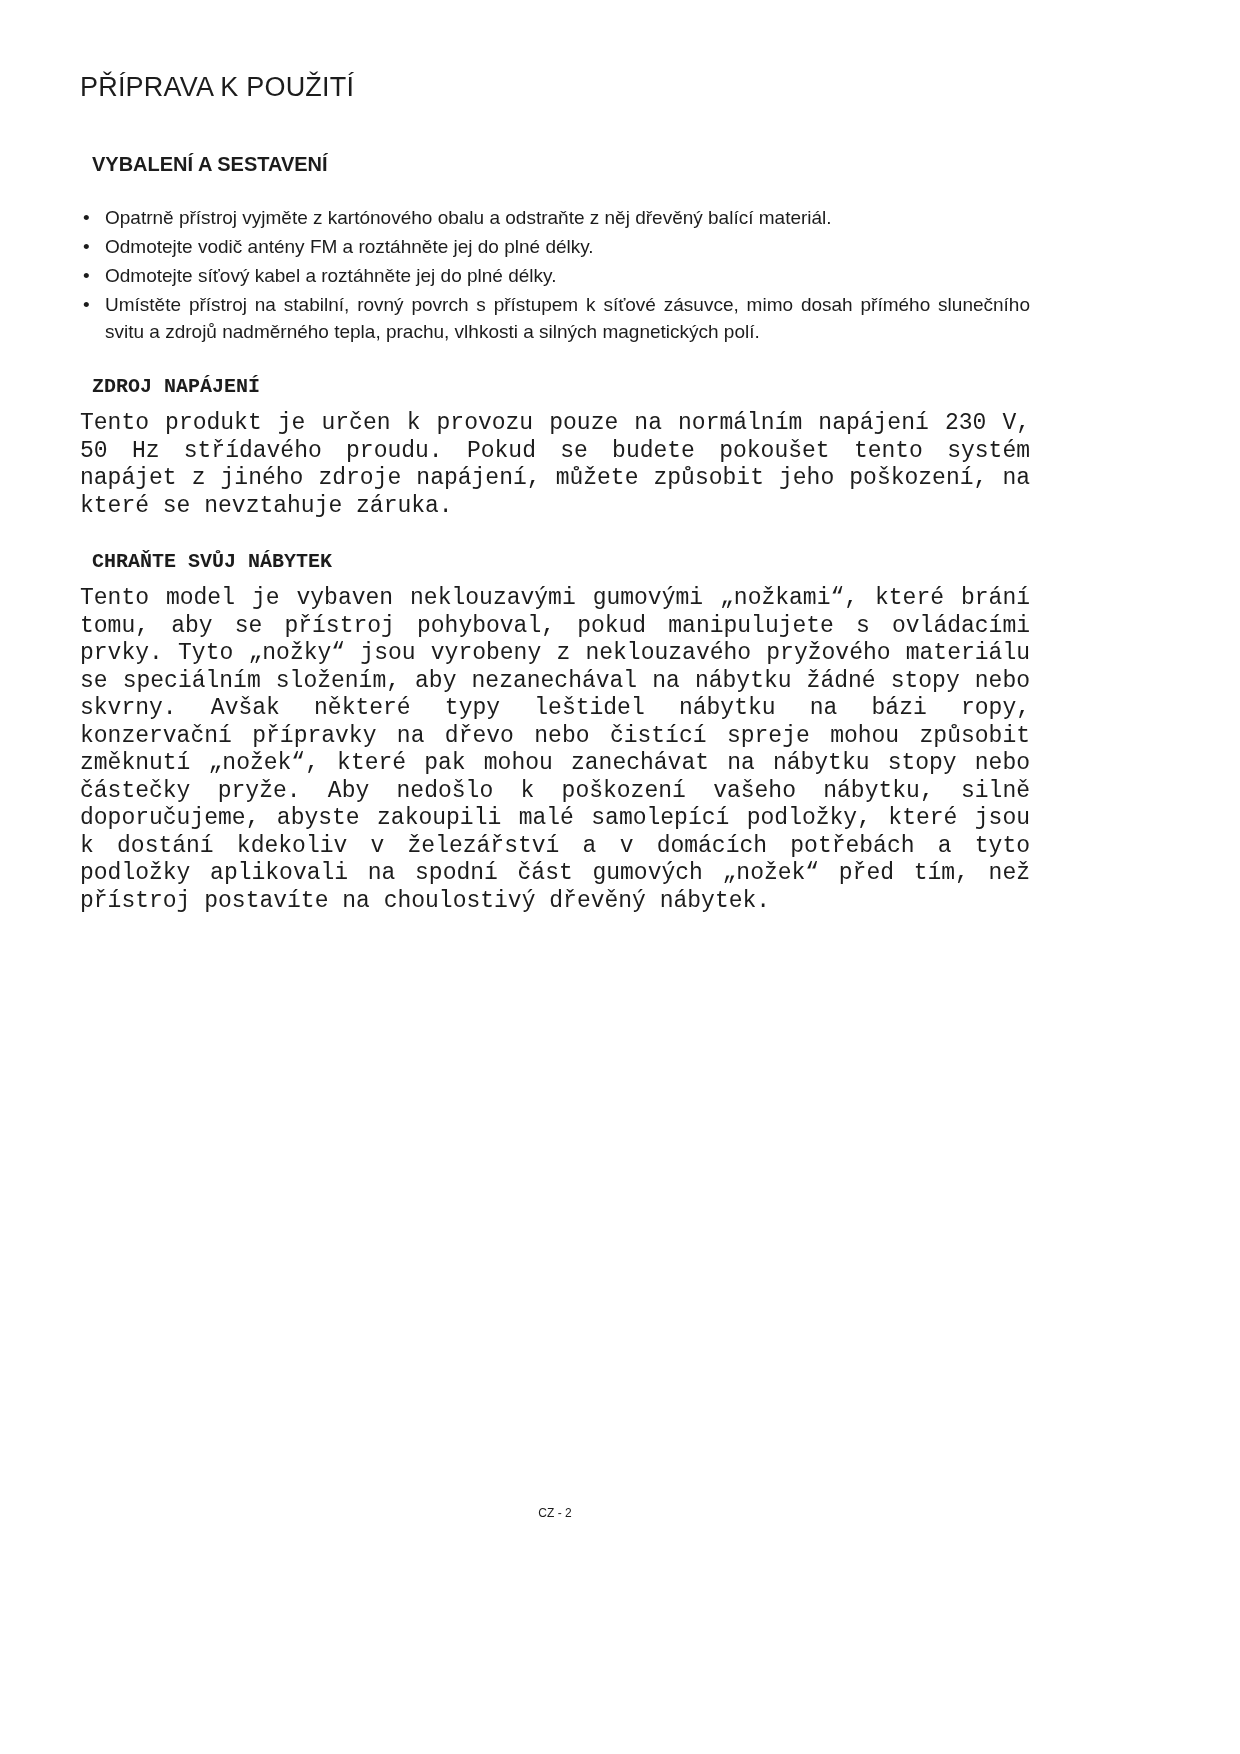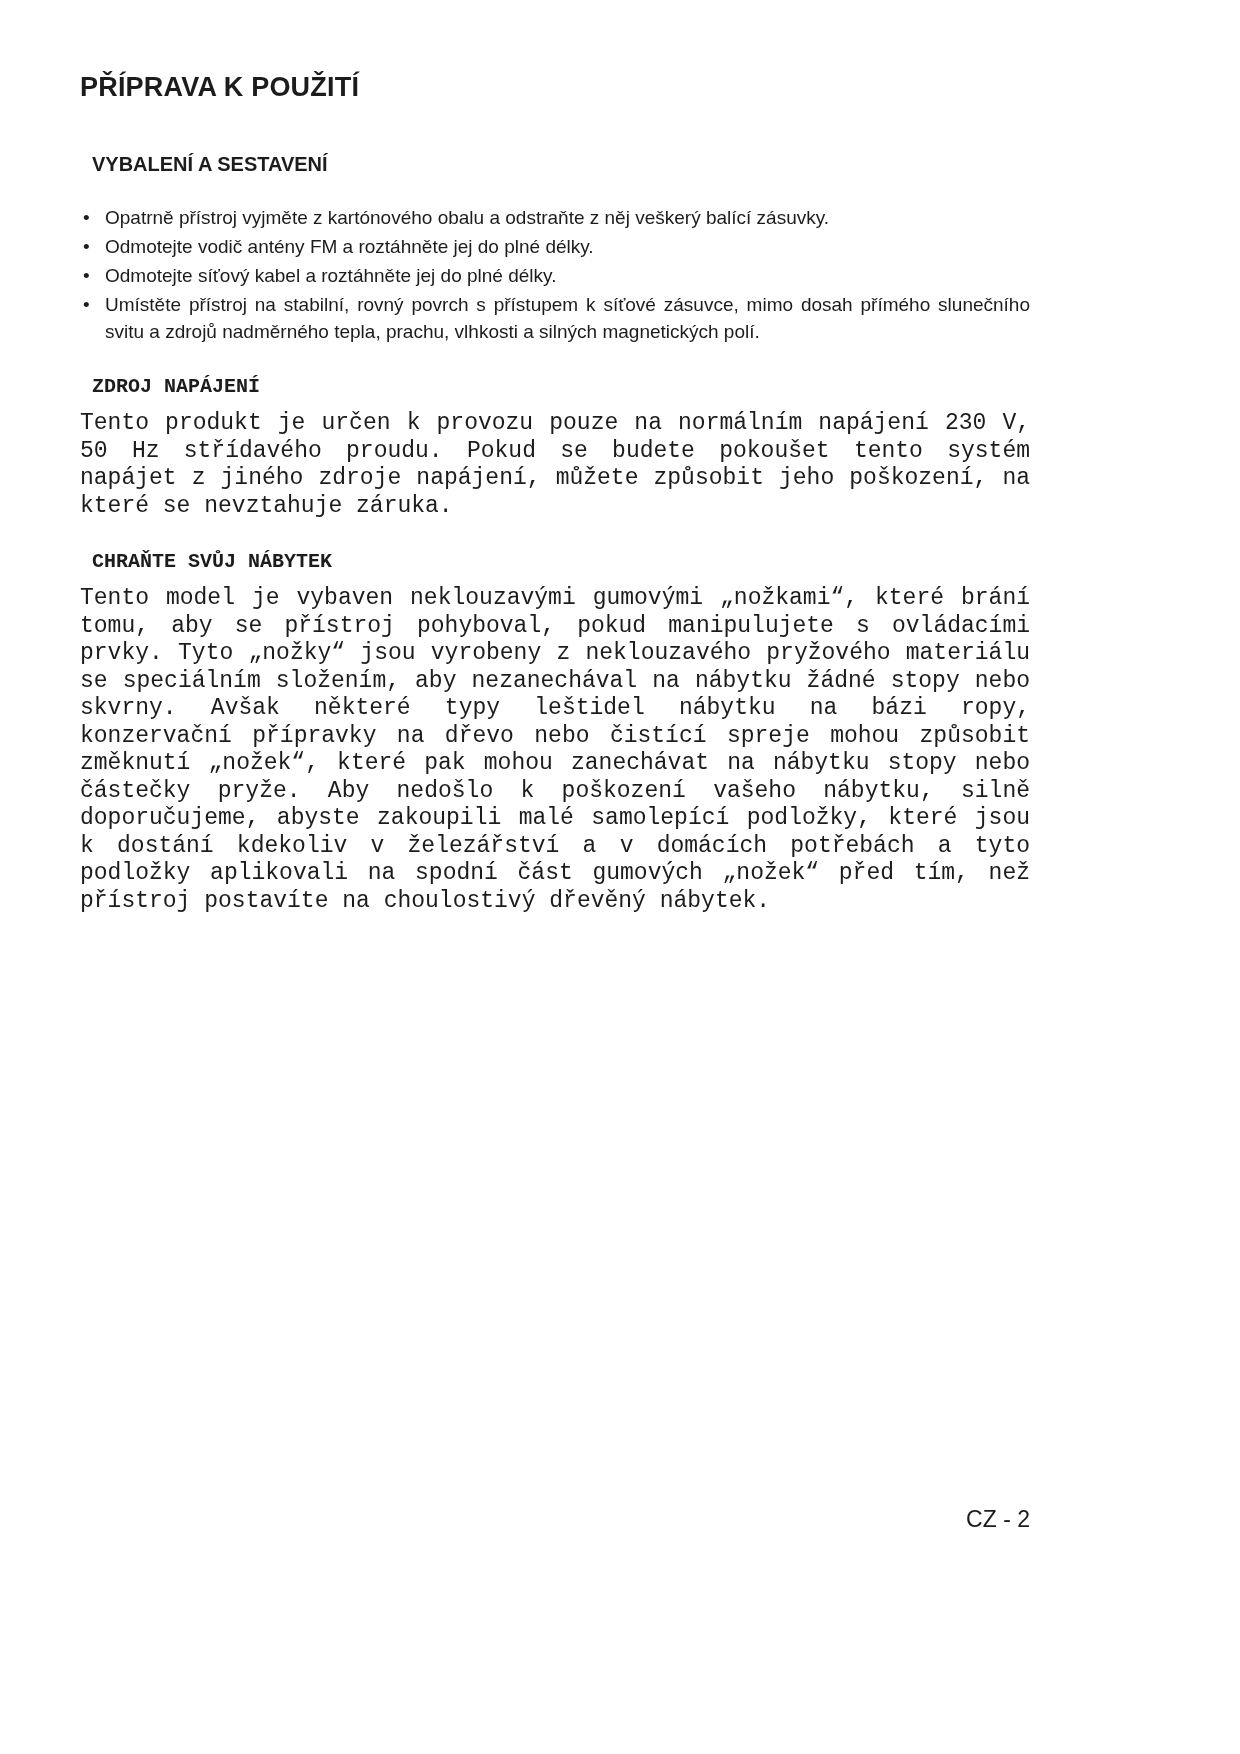--- a/index.html
+++ b/index.html
@@ -16,21 +16,21 @@
     -webkit-font-smoothing: antialiased;
   }
   .content {
     position: absolute;
     left: 80px;
     top: 72px;
     width: 950px;
   }
   .doc-title {
     font-size: 27px;
-    font-weight: bold;
+    font-weight: normal;
     letter-spacing: 0.2px;
     margin: 0 0 50px 0;
   }
   .section-heading {
     font-size: 20px;
     font-weight: bold;
     margin: 12px;
   }
   .heading-gap {
     margin-bottom: 28px;
@@ -62,36 +62,36 @@
   }
   .section-block {
     margin-top: 30px;
     font-family: Liberation Mono, monospace;
   }
   .page-footer {
     position: absolute;
     left: 80px;
     top: 1506px;
     width: 950px;
-    text-align: right;
-    font-size: 23px;
+    text-align: center;
+    font-size: 12px;
     color: #1c1c1c;
   }
 </style>
 </head>
 <body>
 
 <div class="content">
 
   <h1 class="doc-title">PŘÍPRAVA K POUŽITÍ</h1>
 
   <h2 class="section-heading heading-gap">VYBALENÍ A SESTAVENÍ</h2>
 
   <ul class="bullet-list">
-    <li>Opatrně přístroj vyjměte z kartónového obalu a odstraňte z něj veškerý balící zásuvky.</li>
+    <li>Opatrně přístroj vyjměte z kartónového obalu a odstraňte z něj dřevěný balící materiál.</li>
     <li>Odmotejte vodič antény FM a roztáhněte jej do plné délky.</li>
     <li>Odmotejte síťový kabel a roztáhněte jej do plné délky.</li>
     <li>Umístěte přístroj na stabilní, rovný povrch s přístupem k síťové zásuvce, mimo dosah přímého slunečního svitu a zdrojů nadměrného tepla, prachu, vlhkosti a silných magnetických polí.</li>
   </ul>
 
   <div class="section-block">
     <h2 class="section-heading">ZDROJ NAPÁJENÍ</h2>
     <p class="para">Tento produkt je určen k provozu pouze na normálním napájení 230 V, 50 Hz střídavého proudu. Pokud se budete pokoušet tento systém napájet z jiného zdroje napájení, můžete způsobit jeho poškození, na které se nevztahuje záruka.</p>
   </div>
 

